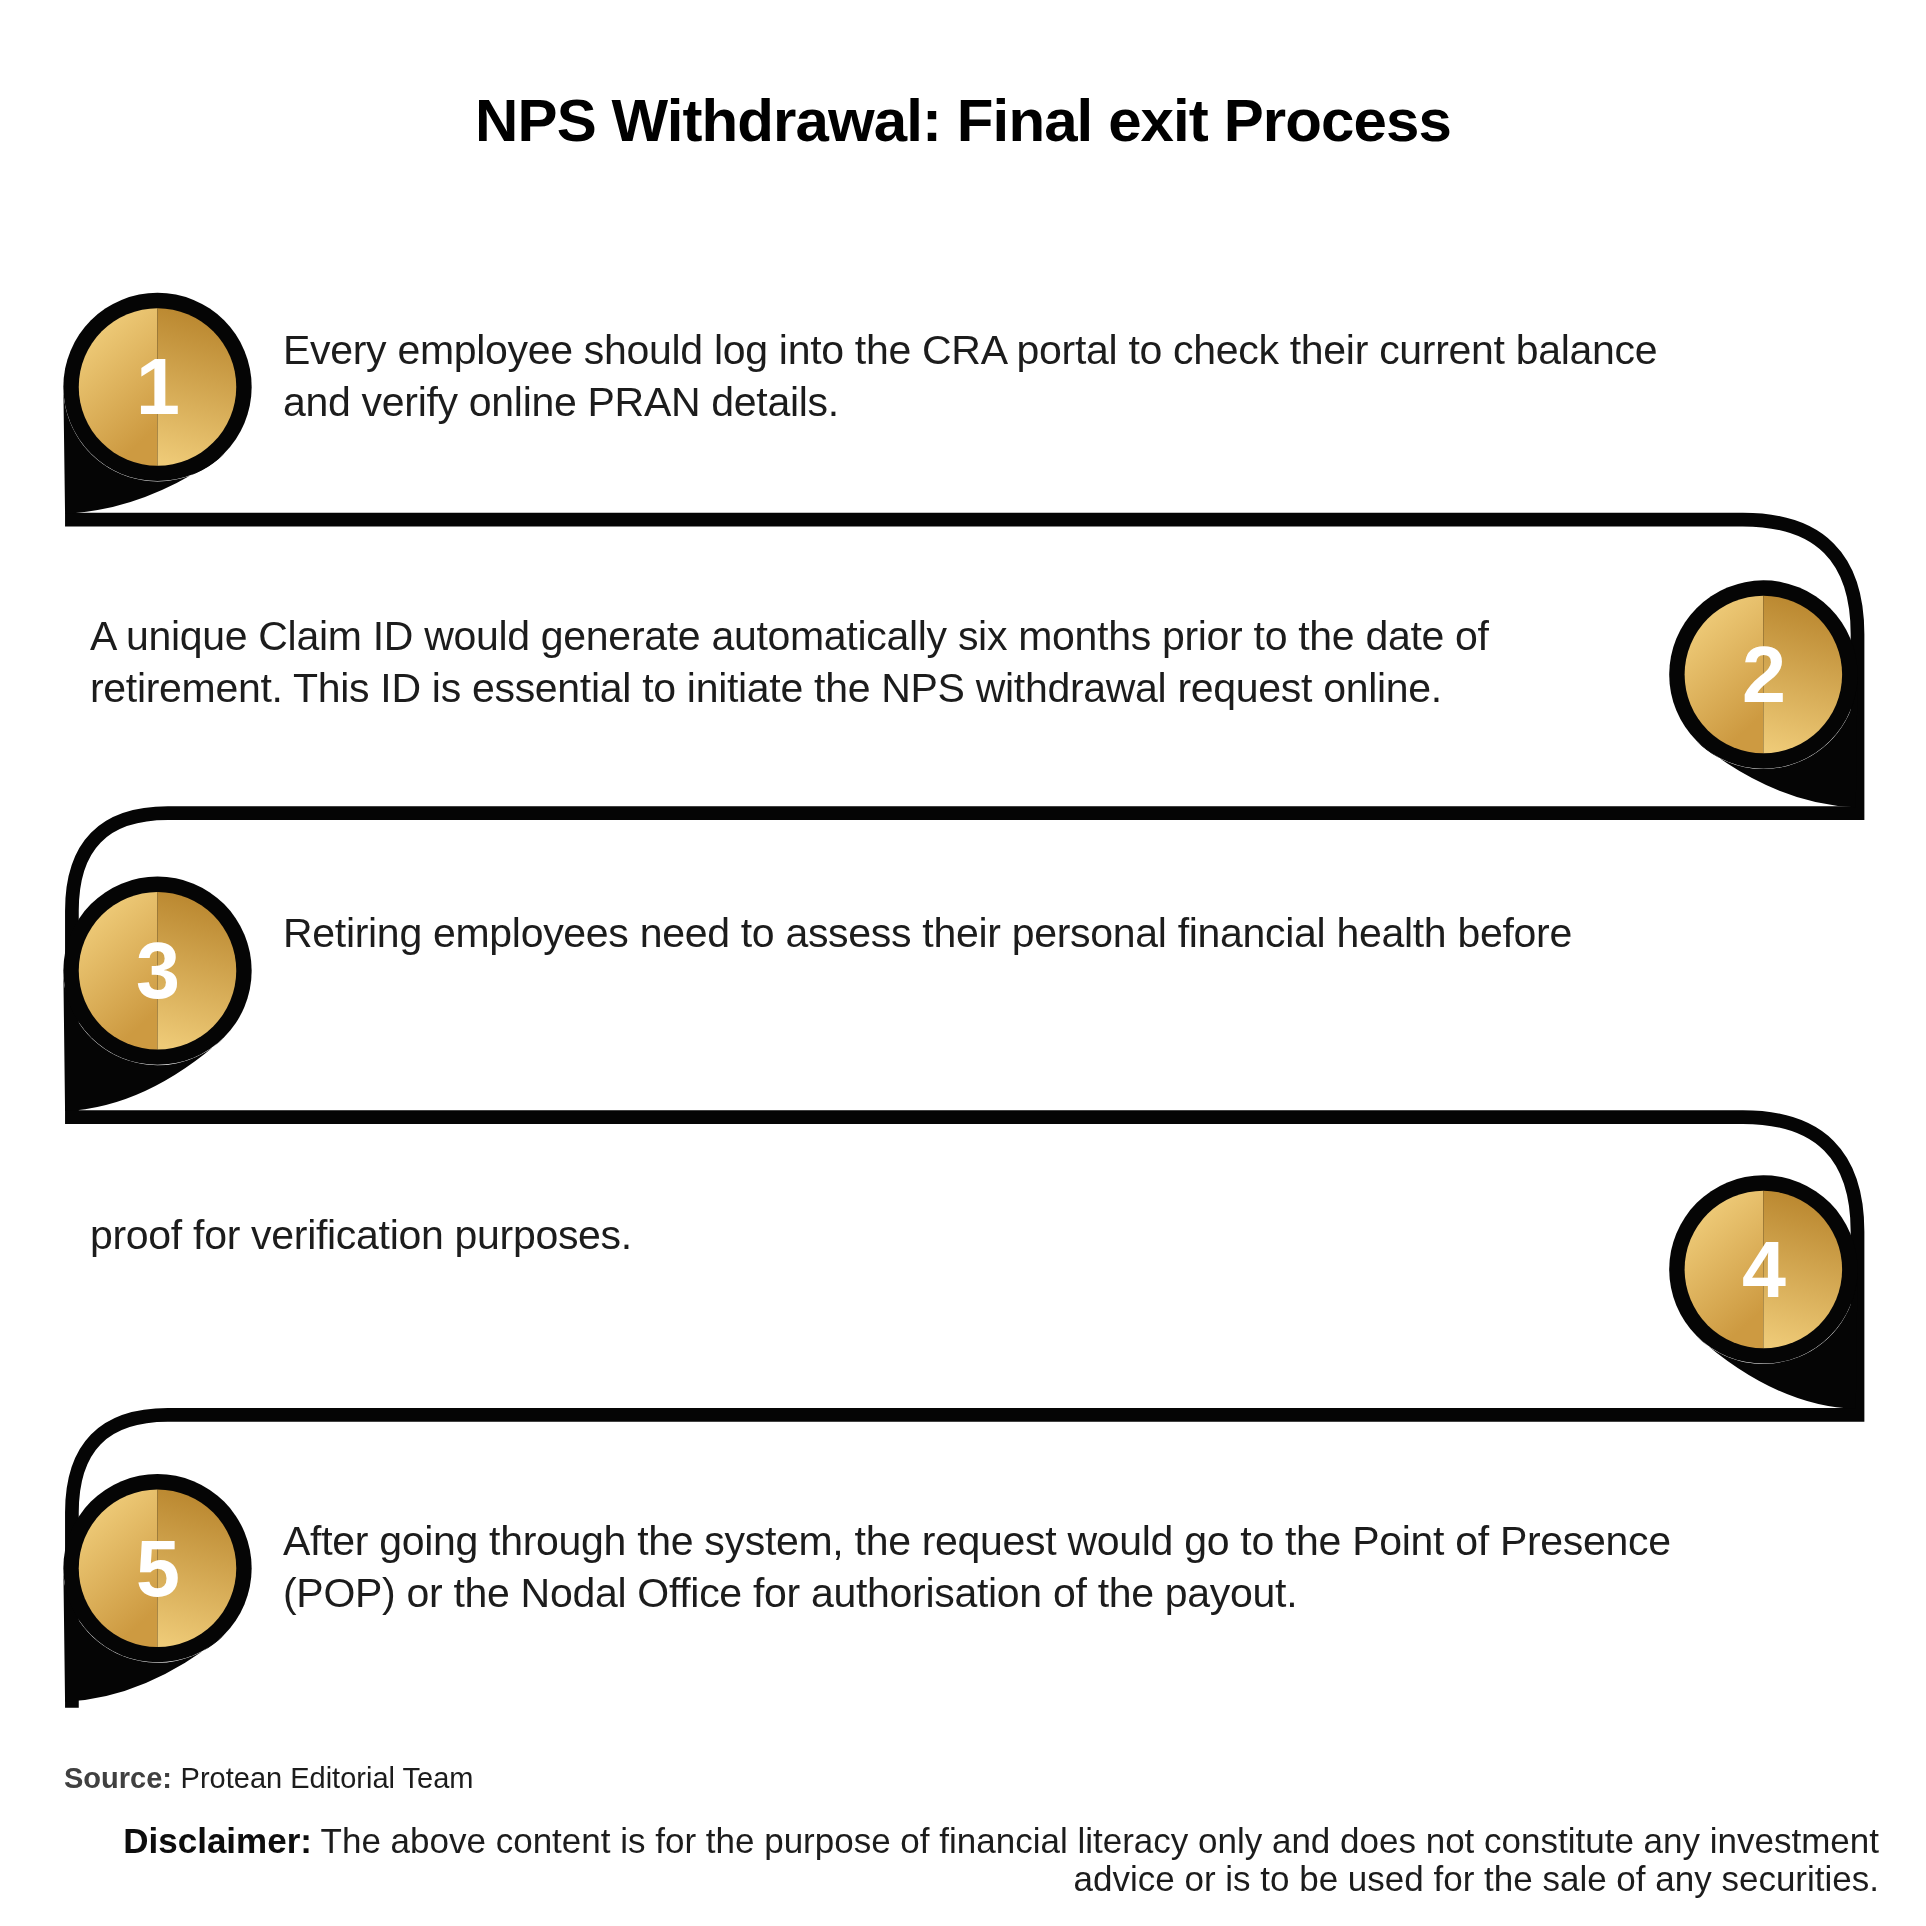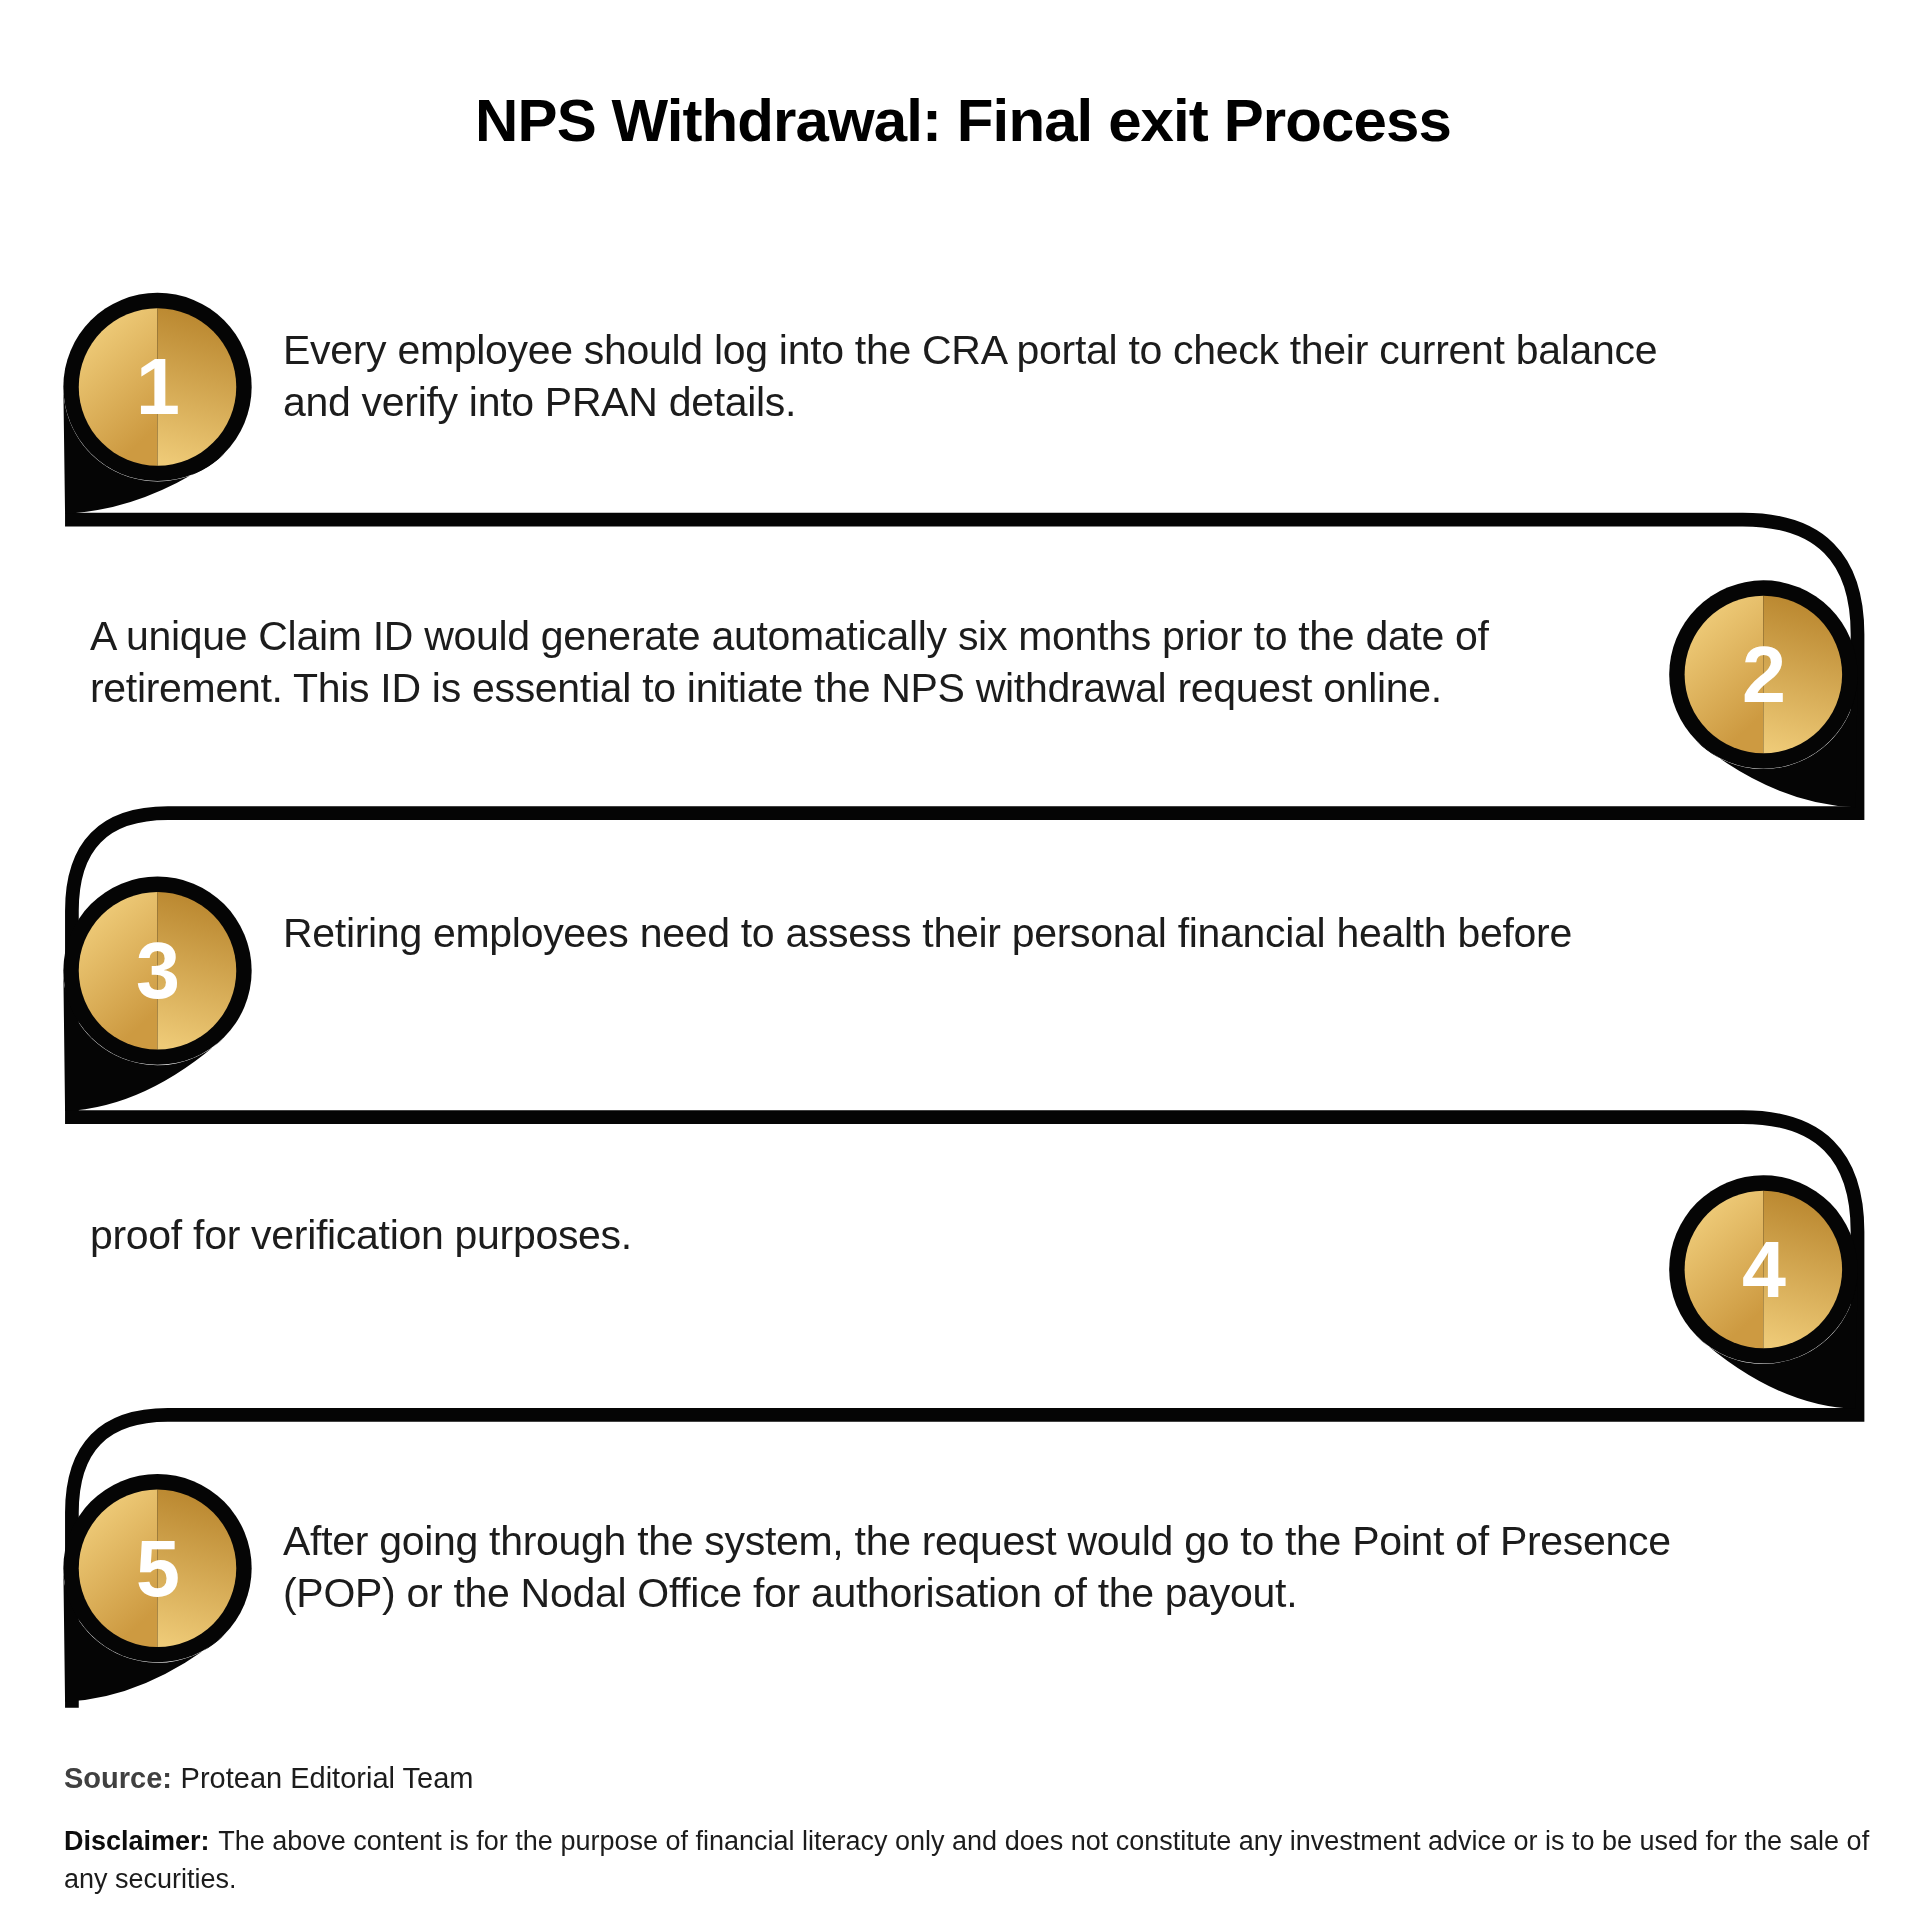--- a/index.html
+++ b/index.html
@@ -31,21 +31,21 @@
     font-size:79px;font-weight:800;color:#ffffff;
     pointer-events:none;
   }
   .badge-num-1{left:79px;top:308px;}
   .badge-num-2{left:1685px;top:596px;}
   .badge-num-3{left:79px;top:892px;}
   .badge-num-4{left:1685px;top:1191px;}
   .badge-num-5{left:79px;top:1490px;}
   .source{position:absolute;left:64px;top:1762px;margin:0;font-size:29px;color:#1c1c1c;}
   .source b{margin-right:8.6px;color:#404040;}
-  .disclaimer{position:absolute;left:64px;top:1822px;width:1815px;margin:0;font-size:27px;line-height:38px;color:#1c1c1c;}
+  .disclaimer{position:absolute;left:64px;top:1822px;width:1815px;margin:0;font-size:35px;line-height:38px;color:#1c1c1c;text-align:right;}
   .disclaimer b{margin-right:8.6px;color:#0d0d0d;}
 </style>
 </head>
 <body>
 
 <div class="canvas">
 
   <svg class="ribbon-svg" viewBox="0 0 2250 2250" aria-hidden="true">
     <defs>
       <linearGradient id="goldLeft" x1="0" y1="0" x2="0.45" y2="1">
@@ -99,21 +99,21 @@
   <h1 class="title">NPS Withdrawal: Final exit Process</h1>
 
   <div class="badge-num badge-num-1">1</div>
   <div class="badge-num badge-num-2">2</div>
   <div class="badge-num badge-num-3">3</div>
   <div class="badge-num badge-num-4">4</div>
   <div class="badge-num badge-num-5">5</div>
 
   <div class="step-text step-text-1">
     <div class="line">Every employee should log into the CRA portal to check their current balance</div>
-    <div class="line">and verify into PRAN details.</div>
+    <div class="line">and verify online PRAN details.</div>
   </div>
   <div class="step-text step-text-2">
     <div class="line">A unique Claim ID would generate automatically six months prior to the date of</div>
     <div class="line">retirement. This ID is essential to initiate the NPS withdrawal request online.</div>
   </div>
   <div class="step-text step-text-3">
     <div class="line">Retiring employees need to assess their personal financial health before</div>
   </div>
   <div class="step-text step-text-4">
     <div class="line">proof for verification purposes.</div>

